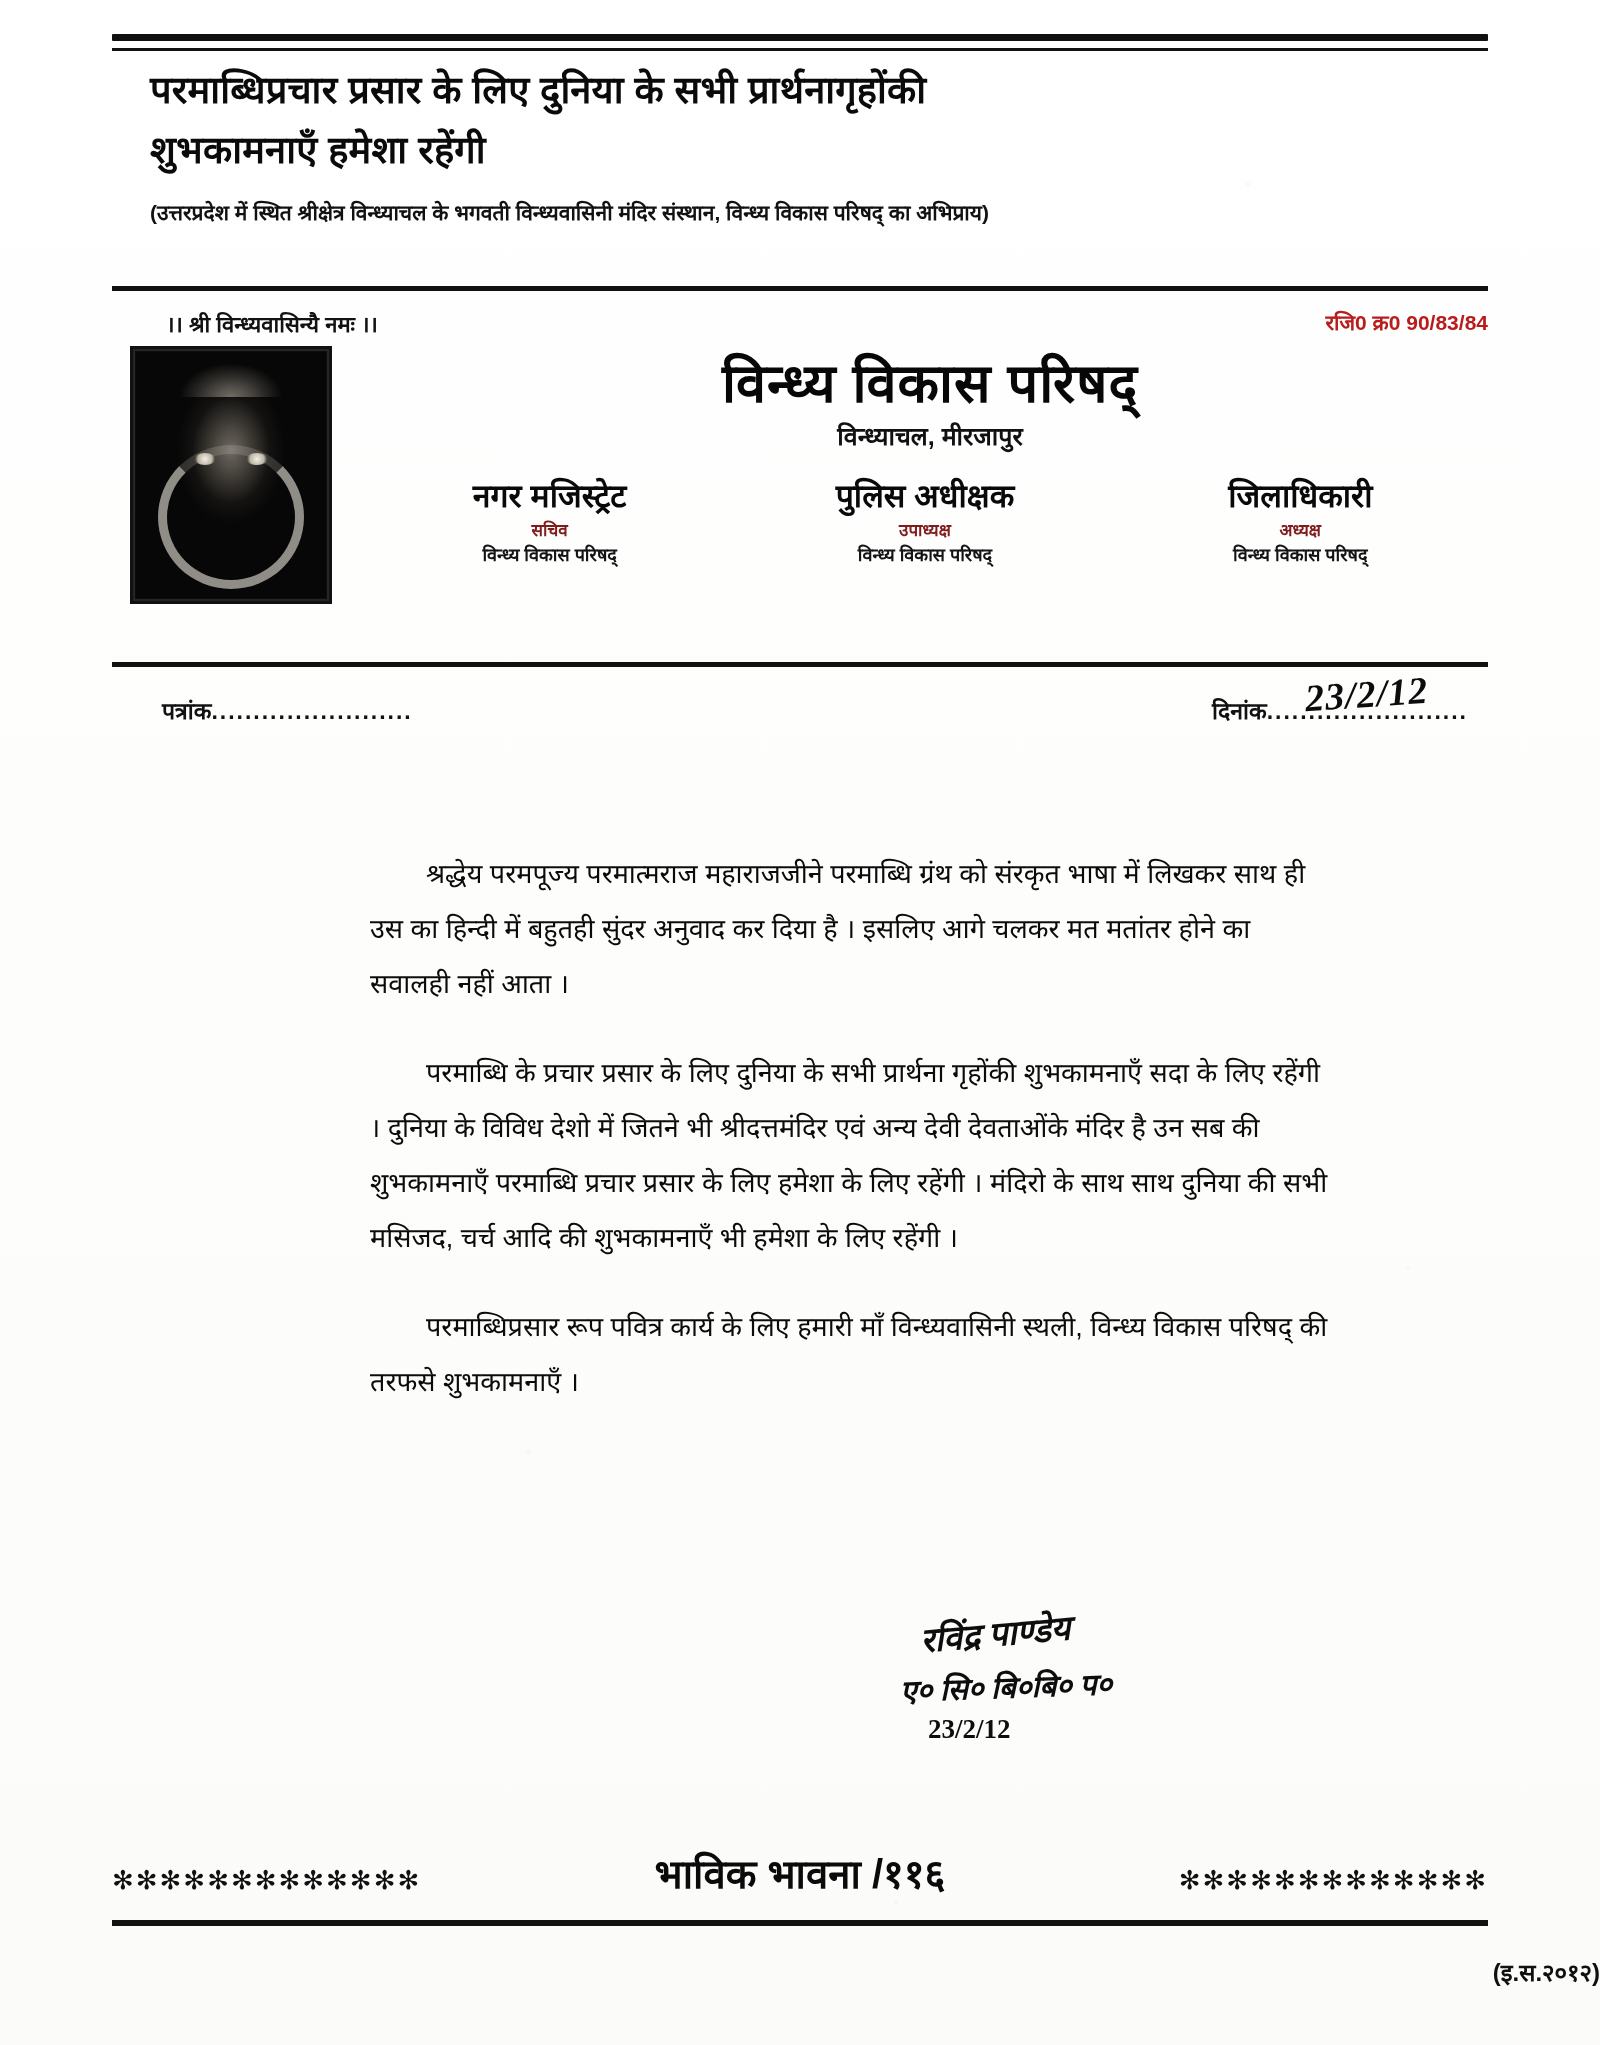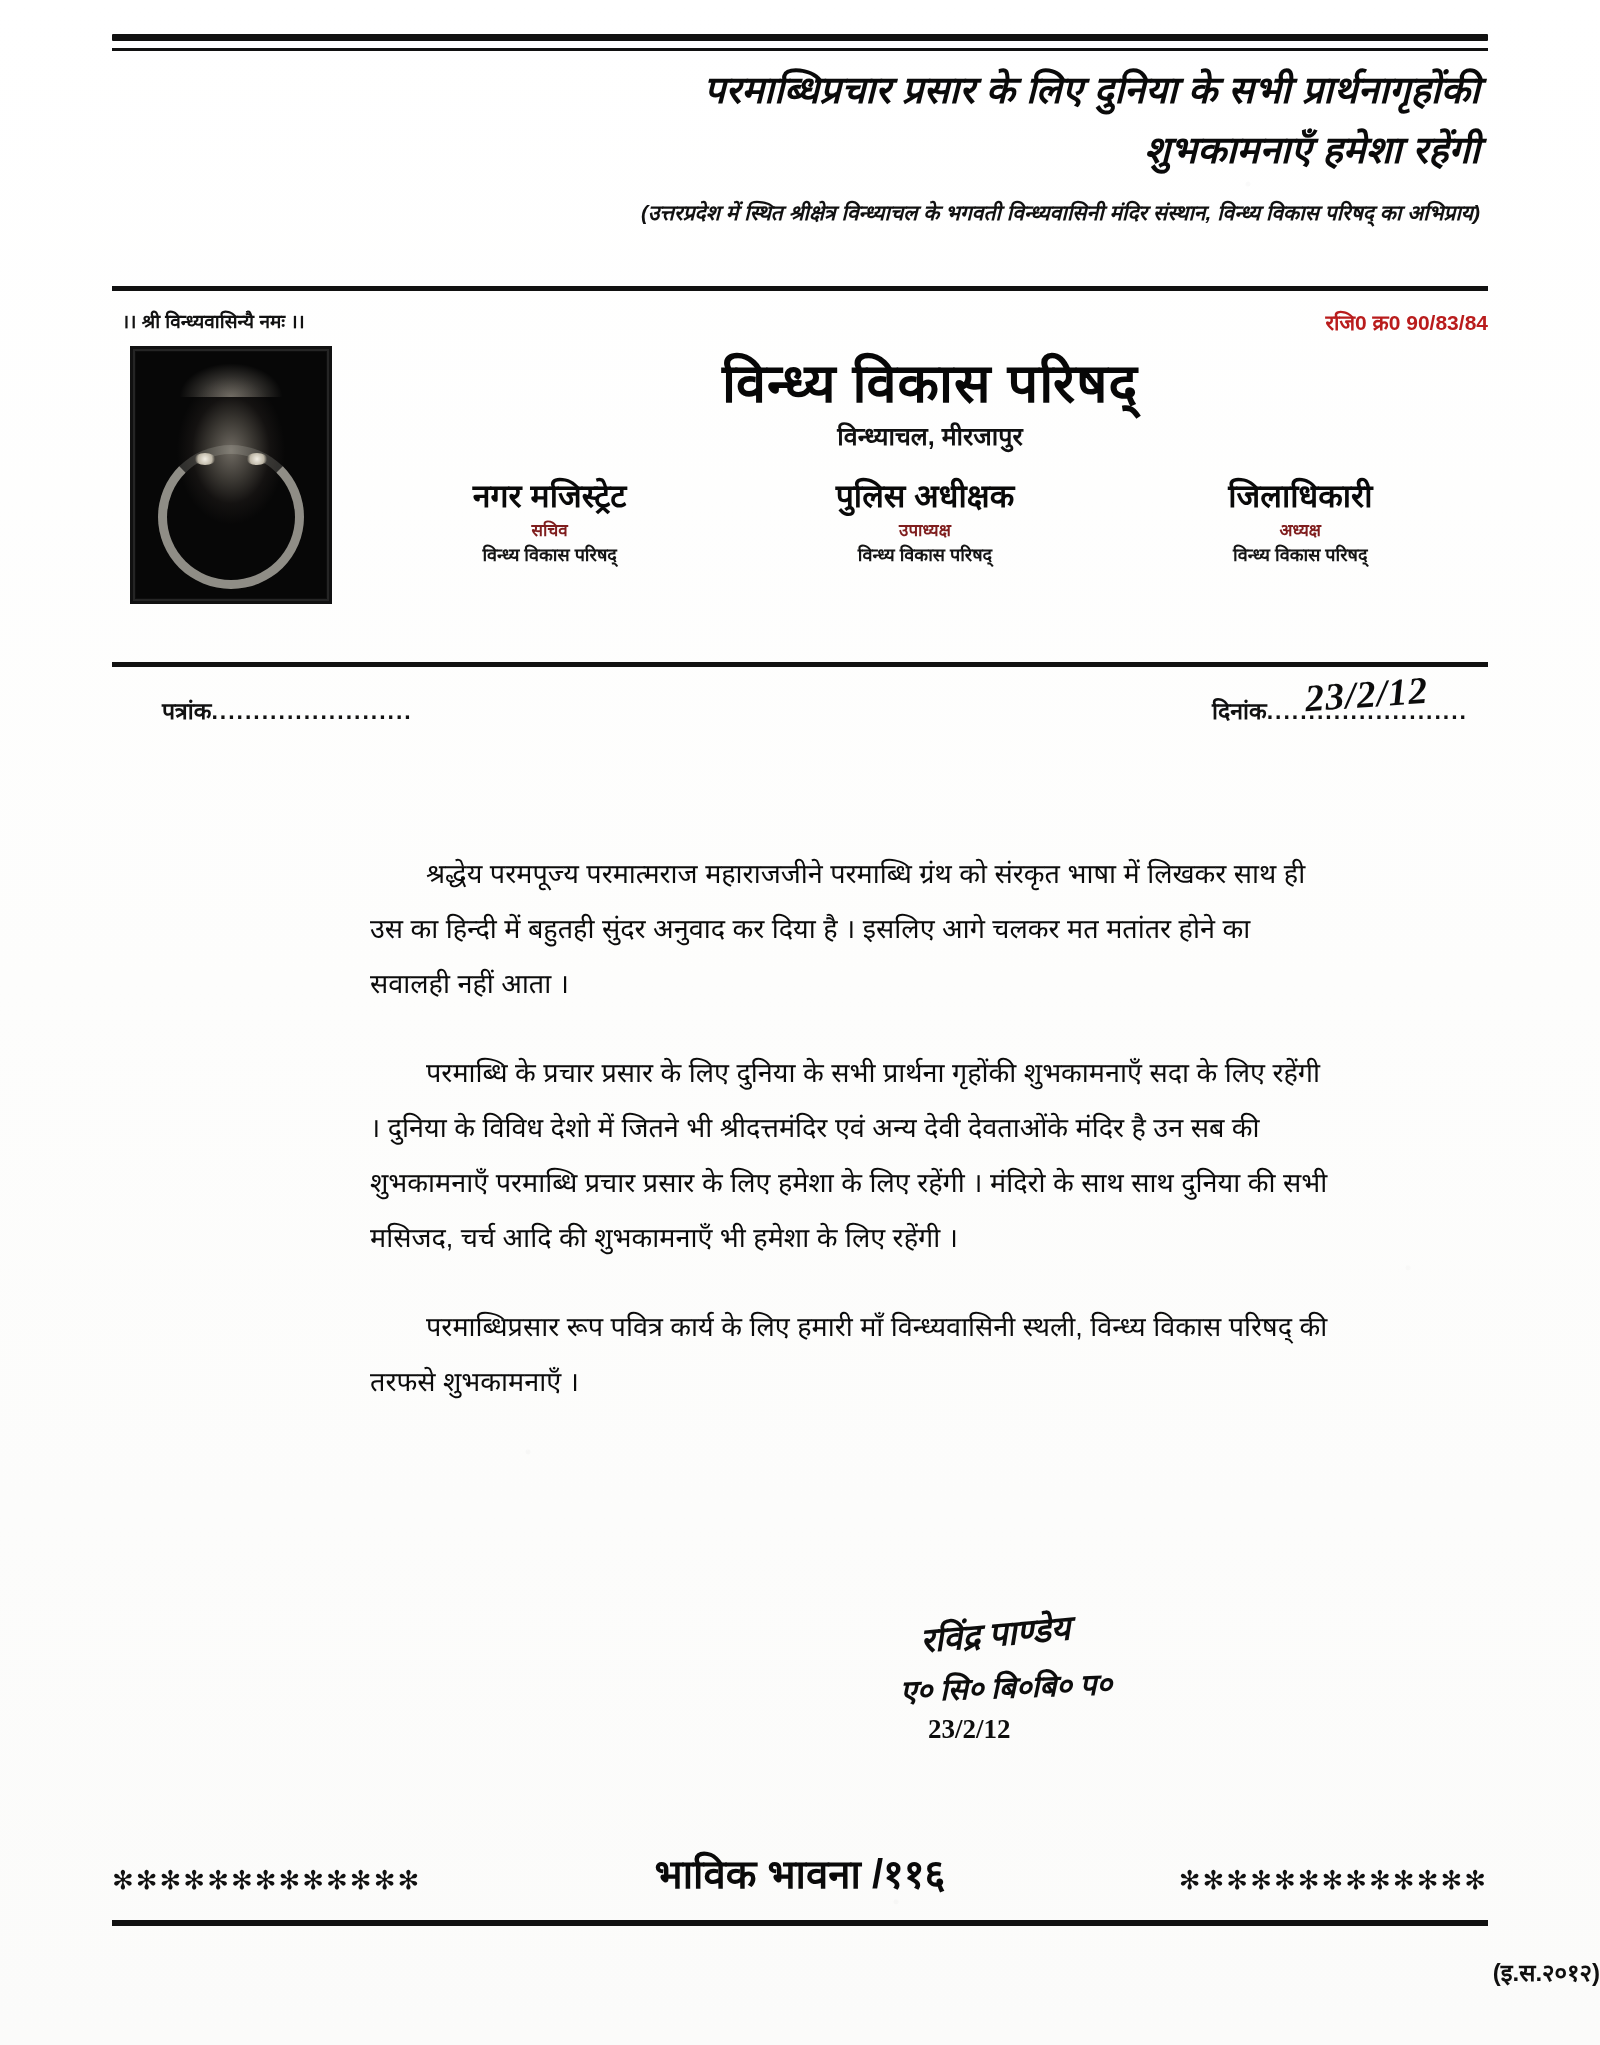--- a/index.html
+++ b/index.html
@@ -37,22 +37,21 @@
   
   .rule-top{
     position:absolute;left:112px;right:112px;
   }
   .rule-thick{height:7px;background:#111;border-radius:1px;}
   .rule-thin{height:3px;background:#111;}
 
   
   .headline{
     position:absolute;left:150px;right:120px;top:62px;
-    text-align:right;
-    font-style:italic;
+    text-align:left;
   }
   .headline .l1,.headline .l2{
     font-family:"Liberation Sans","DejaVu Sans",sans-serif;
     font-weight:700;
     font-size:38px;
     line-height:56px;
     letter-spacing:.2px;
     color:#0a0a0a;
     white-space:nowrap;
   }
@@ -67,22 +66,23 @@
     white-space:nowrap;
   }
 
   
   .band-rule{position:absolute;left:112px;right:112px;height:5px;background:#111;}
 
   .lh{position:absolute;left:112px;right:112px;top:298px;height:340px;}
 
   .invocation{
     position:absolute;left:10px;top:10px;width:300px;
-    font-family:"Liberation Sans","DejaVu Sans",sans-serif;
-    font-weight:700;font-size:19px;color:#121212;
+    text-align:center;
+    font-family:"Liberation Sans","DejaVu Sans",sans-serif;
+    font-weight:700;font-size:22px;color:#121212;
     white-space:nowrap;
   }
   .regno{
     position:absolute;right:0px;top:10px;width:360px;
     text-align:right;
     font-family:"Liberation Sans","DejaVu Sans",sans-serif;
     font-weight:700;font-size:21px;color:#b91c1c;
     white-space:nowrap;
   }
 

